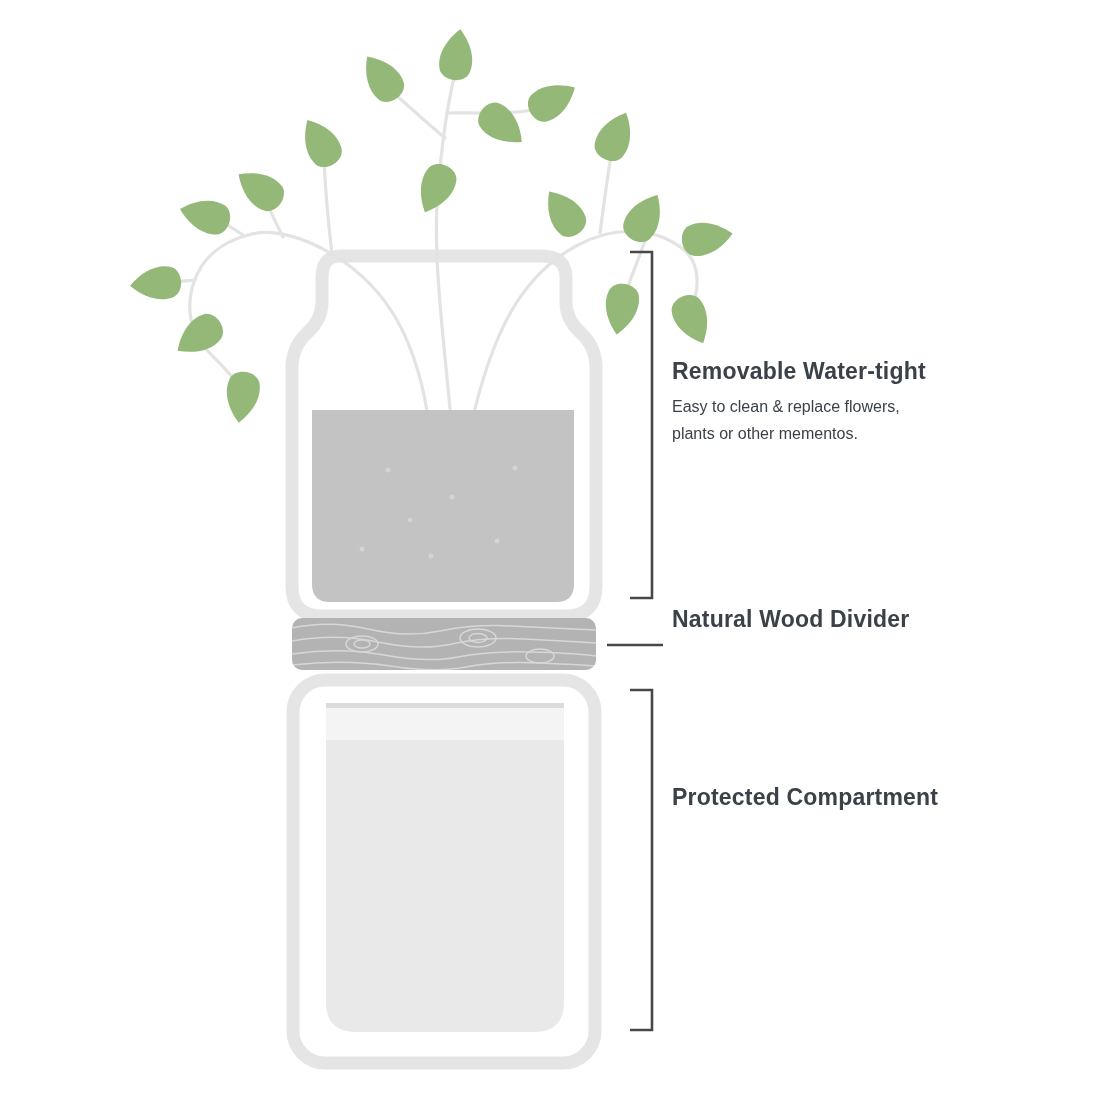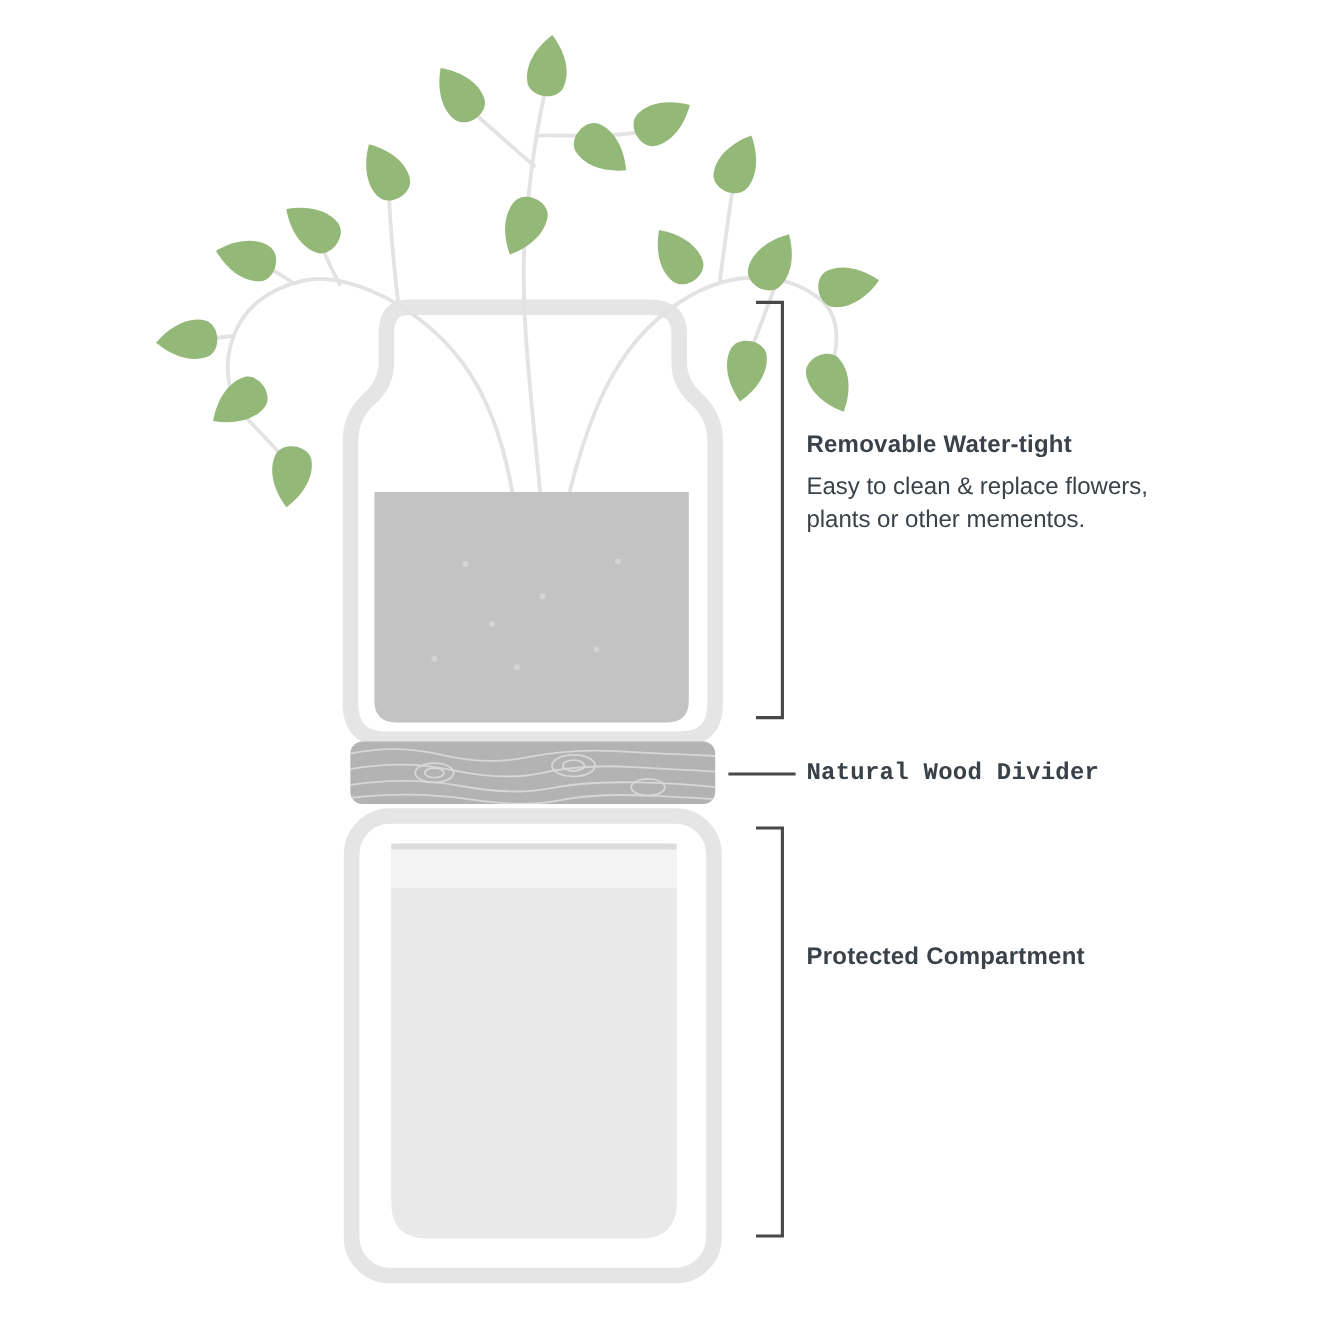--- a/index.html
+++ b/index.html
@@ -20,25 +20,25 @@
   .leaf{fill:var(--color-leaf);}
   .wood{fill:var(--color-wood);}
   .grain{fill:none;stroke:var(--color-wood_grain);stroke-width:1.5px;}
   .inner-fill{fill:var(--color-compartment);}
   .bag-edge{fill:var(--color-bag_edge);}
   .bag-band{fill:var(--color-bag_band);}
   .callout{fill:none;stroke:var(--color-callout);stroke-width:2.6px;}
 
   
   .ann{position:absolute;color:var(--color-text);}
-  .ann-title{font-weight:700;font-size:20px;line-height:30px;letter-spacing:.2px;}
-  .ann-desc{font-size:20px;line-height:27px;margin-top:7px;}
+  .ann-title{font-weight:700;font-size:23px;line-height:30px;letter-spacing:.2px;}
+  .ann-desc{font-size:16px;line-height:27px;margin-top:7px;}
   .ann-divider .ann-title{line-height:28px;}
   .ann-planter{left:672px;top:356px;}
-  .ann-divider{left:672px;top:631px;font-family:Liberation Mono, monospace;}
+  .ann-divider{left:672px;top:605px;}
   .ann-compartment{left:672px;top:782px;}
 </style>
 </head>
 <body>
 
 <div class="canvas">
 
   <svg class="illustration" width="1100" height="1100" viewBox="0 0 1100 1100" xmlns="http://www.w3.org/2000/svg">
 
     <defs>

